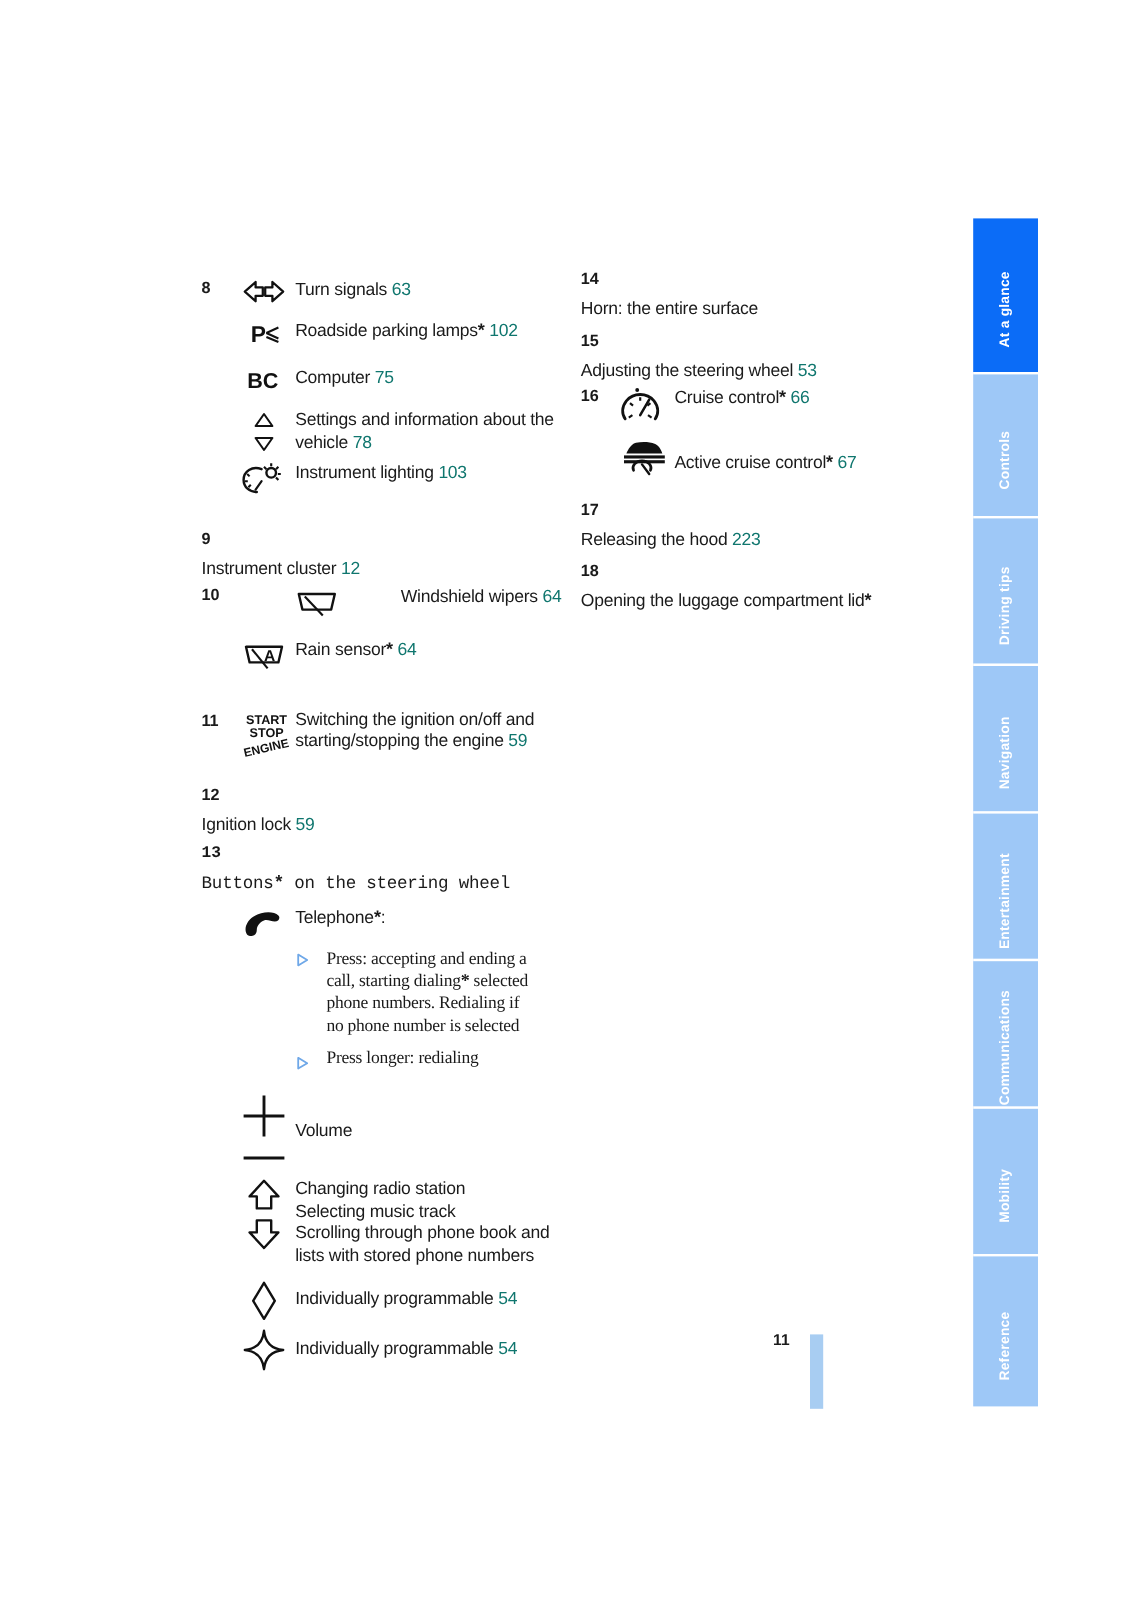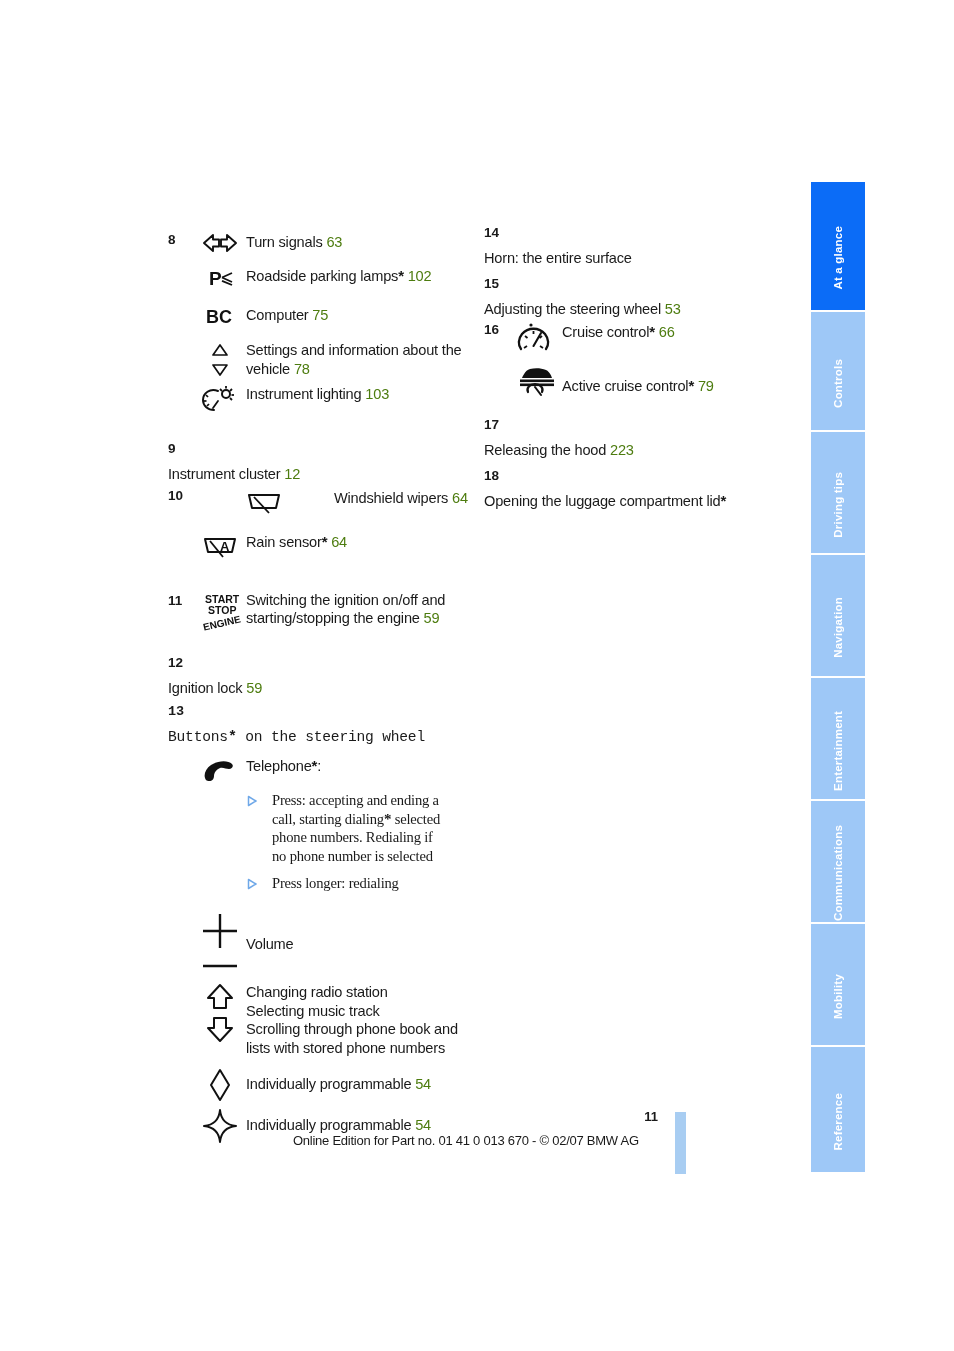--- a/index.html
+++ b/index.html
@@ -16,21 +16,21 @@
 
   
   .row{display:flex;align-items:flex-start;margin-bottom:2px;}
   .num{font-weight:bold;font-size:13.5px;width:26px;flex:0 0 26px;
        line-height:19px;letter-spacing:-0.1px;}
   .num.top{line-height:16px;}
   .ico{width:52px;flex:0 0 52px;display:flex;align-items:center;
        justify-content:center;}
   .txt{font-size:14.6px;line-height:18.6px;letter-spacing:-0.2px;
        padding-top:1px;}
-  .pg{color:#4d7c0f;text-align:center;}
+  .pg{color:#0f766e;text-align:center;}
   .star{font-weight:bold;font-size:15px;}
   .inline-row{display:flex;align-items:flex-start;flex-direction:column;}
   .inline-row .num{padding-top:1px;}
 
   
   .sub{display:flex;align-items:flex-start;margin-left:26px;}
   .sub .ico{width:52px;flex:0 0 52px;}
   .sub .txt{flex:1;}
 
   
@@ -235,21 +235,21 @@
         </svg>
       </div>
       <div class="btxt" style="width:190px;">
         <span>Press: accepting and ending a</span><br>
         <span>call, starting dialing</span><span class="star">*</span><span> selected</span><br>
         <span>phone numbers. Redialing if</span><br>
         <span>no phone number is selected</span>
       </div>
     </div>
 
-    <div class="bullet" style="margin-left:78px;margin-top:9px;">
+    <div class="bullet" style="margin-left:78px;margin-top:9px;align-items:flex-end;">
       <div class="bul-mark">
         <svg width="12" height="12" viewBox="0 0 12 12">
           <path d="M2.5 1.5 L10 6 L2.5 10.5 Z" fill="none" stroke="#6fa8e8" stroke-width="1.5" stroke-linejoin="round"></path>
         </svg>
       </div>
       <div class="btxt">Press longer: redialing</div>
     </div>
 
     <div class="sub" style="margin-top:18px;">
       <div class="ico" style="align-items:flex-start;">
@@ -347,21 +347,21 @@
         <svg width="44" height="42" viewBox="0 0 44 42">
           <path d="M8 14 C8 14 11 6 16 5 C21 4 27 4 32 6 C36 7.5 38 14 38 14 Z" fill="#111"></path>
           <rect x="6" y="15.5" width="34" height="2.6" fill="#111"></rect>
           <rect x="6" y="19.5" width="34" height="2.6" fill="#111"></rect>
           <path d="M14 28 C12 24 16 20 21 20 C26 20 30 24 28 28" fill="none" stroke="#111" stroke-width="2.2" stroke-linecap="round"></path>
           <line x1="21" y1="23" x2="27" y2="31" stroke="#111" stroke-width="2" stroke-linecap="round"></line>
         </svg>
       </div>
       <div class="txt" style="padding-top:13px;">
         <span>Active cruise control</span><span class="star">*</span>
-        <span class="pg">79</span>
+        <span class="pg">67</span>
       </div>
     </div>
 
     <div class="inline-row" style="margin-top:8px;">
       <div class="num">17</div>
       <div class="txt" style="padding-top:0;">
         <span>Releasing the hood</span>
         <span class="pg">223</span>
       </div>
     </div>
@@ -397,15 +397,14 @@
     <div class="tab" style="height:121px;">
       <span>Mobility</span>
     </div>
     <div class="tab" style="height:125px;">
       <span>Reference</span>
     </div>
   </div>
 
   <div class="pagenum">11</div>
   <div class="pagebar"></div>
-  <div class="footer">Online Edition for Part no. 01 41 0 013 670 - © 02/07 BMW AG</div>
 
 </div>
 
 </body></html>

